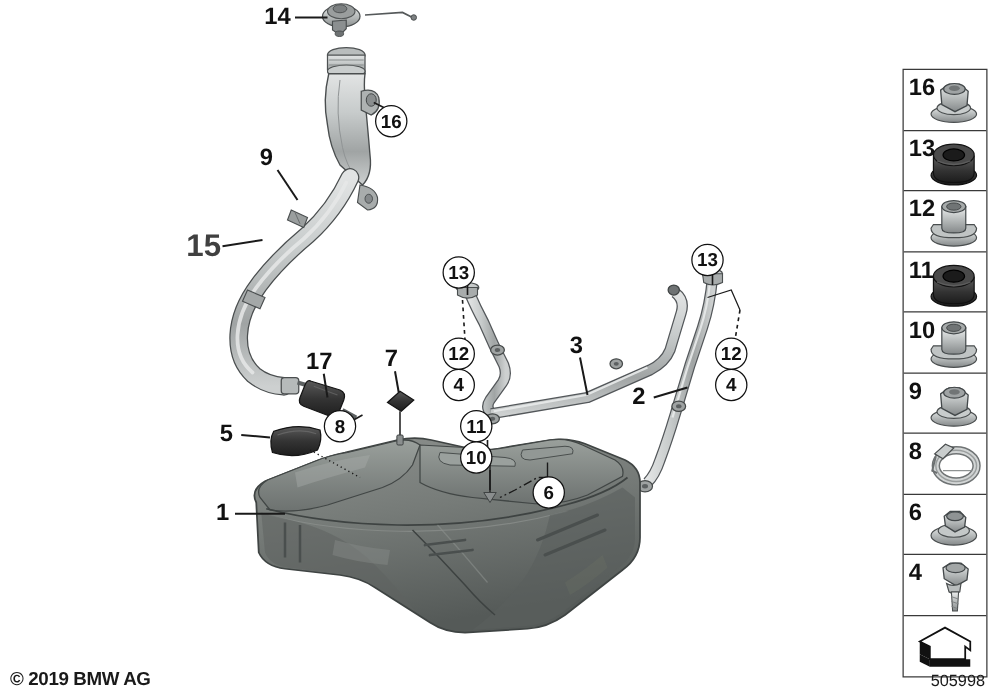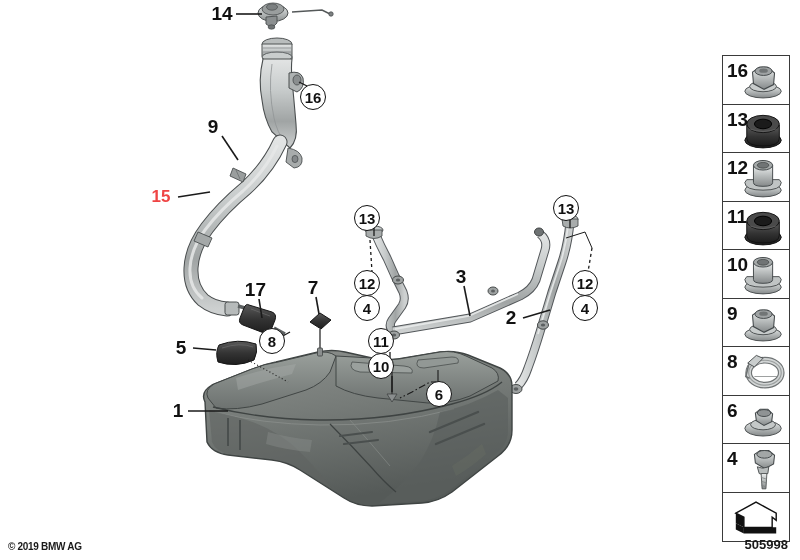--- a/index.html
+++ b/index.html
@@ -13,31 +13,31 @@
   #page {
     position: relative;
     width: 800px; height: 560px;
     background: #ffffff;
   }
   #diagram { position: absolute; left: 0; top: 0; width: 800px; height: 560px; }
 
   .copyright {
     position: absolute;
     left: 8px; bottom: 8px;
-    font-size: 10px;
+    font-size: 15px;
     font-weight: bold;
     color: #1a1a1a;
     letter-spacing: -0.3px;
     white-space: nowrap;
   }
   .partno {
     position: absolute;
     right: 12px; bottom: 8px;
     font-size: 13px;
-    font-weight: bold;
+    font-weight: normal;
     color: #1a1a1a;
     letter-spacing: 0px;
     white-space: nowrap;
   }
 
   
   #legend {
     position: absolute;
     left: 722px; top: 55px;
     width: 68px;
@@ -299,21 +299,21 @@
       <path d="M570 217 L570 228"></path>
       <path d="M592 248 L588 272" stroke-dasharray="3,3"></path>
       <path d="M390 352 L390 358"></path>
       <path d="M392 376 L392 392"></path>
     </g>
   </svg>
 
   <div id="plain-labels">
       <div style="position: absolute; left: 210px; top: 3px; width: 24px; text-align: center; font-size: 19px; font-weight: bold; color: rgb(17, 17, 17); line-height: 22px;">14</div>
       <div style="position: absolute; left: 201px; top: 116px; width: 24px; text-align: center; font-size: 19px; font-weight: bold; color: rgb(17, 17, 17); line-height: 22px;">9</div>
-      <div style="position: absolute; left: 149px; top: 186px; width: 24px; text-align: center; font-size: 17px; font-weight: bold; color: #ef4444; line-height: 22px;">15</div>
+      <div style="position: absolute; left: 149px; top: 186px; width: 24px; text-align: center; font-size: 25px; font-weight: bold; color: #404040; line-height: 22px;">15</div>
       <div style="position: absolute; left: 242px; top: 279px; width: 24px; text-align: right; font-size: 19px; font-weight: bold; color: rgb(17, 17, 17); line-height: 22px;">17</div>
       <div style="position: absolute; left: 301px; top: 277px; width: 24px; text-align: center; font-size: 19px; font-weight: bold; color: rgb(17, 17, 17); line-height: 22px;">7</div>
       <div style="position: absolute; left: 169px; top: 337px; width: 24px; text-align: center; font-size: 19px; font-weight: bold; color: rgb(17, 17, 17); line-height: 22px;">5</div>
       <div style="position: absolute; left: 166px; top: 400px; width: 24px; text-align: center; font-size: 19px; font-weight: bold; color: rgb(17, 17, 17); line-height: 22px;">1</div>
       <div style="position: absolute; left: 449px; top: 266px; width: 24px; text-align: center; font-size: 19px; font-weight: bold; color: rgb(17, 17, 17); line-height: 22px;">3</div>
       <div style="position: absolute; left: 499px; top: 307px; width: 24px; text-align: center; font-size: 19px; font-weight: bold; color: rgb(17, 17, 17); line-height: 22px;">2</div>
     </div>
 
   <div id="circled-labels">
       <div style="position: absolute; left: 300px; top: 84px; width: 26px; height: 26px; border: 1.8px solid rgb(17, 17, 17); border-radius: 50%; background: rgb(255, 255, 255); display: flex; align-items: center; justify-content: center;">

